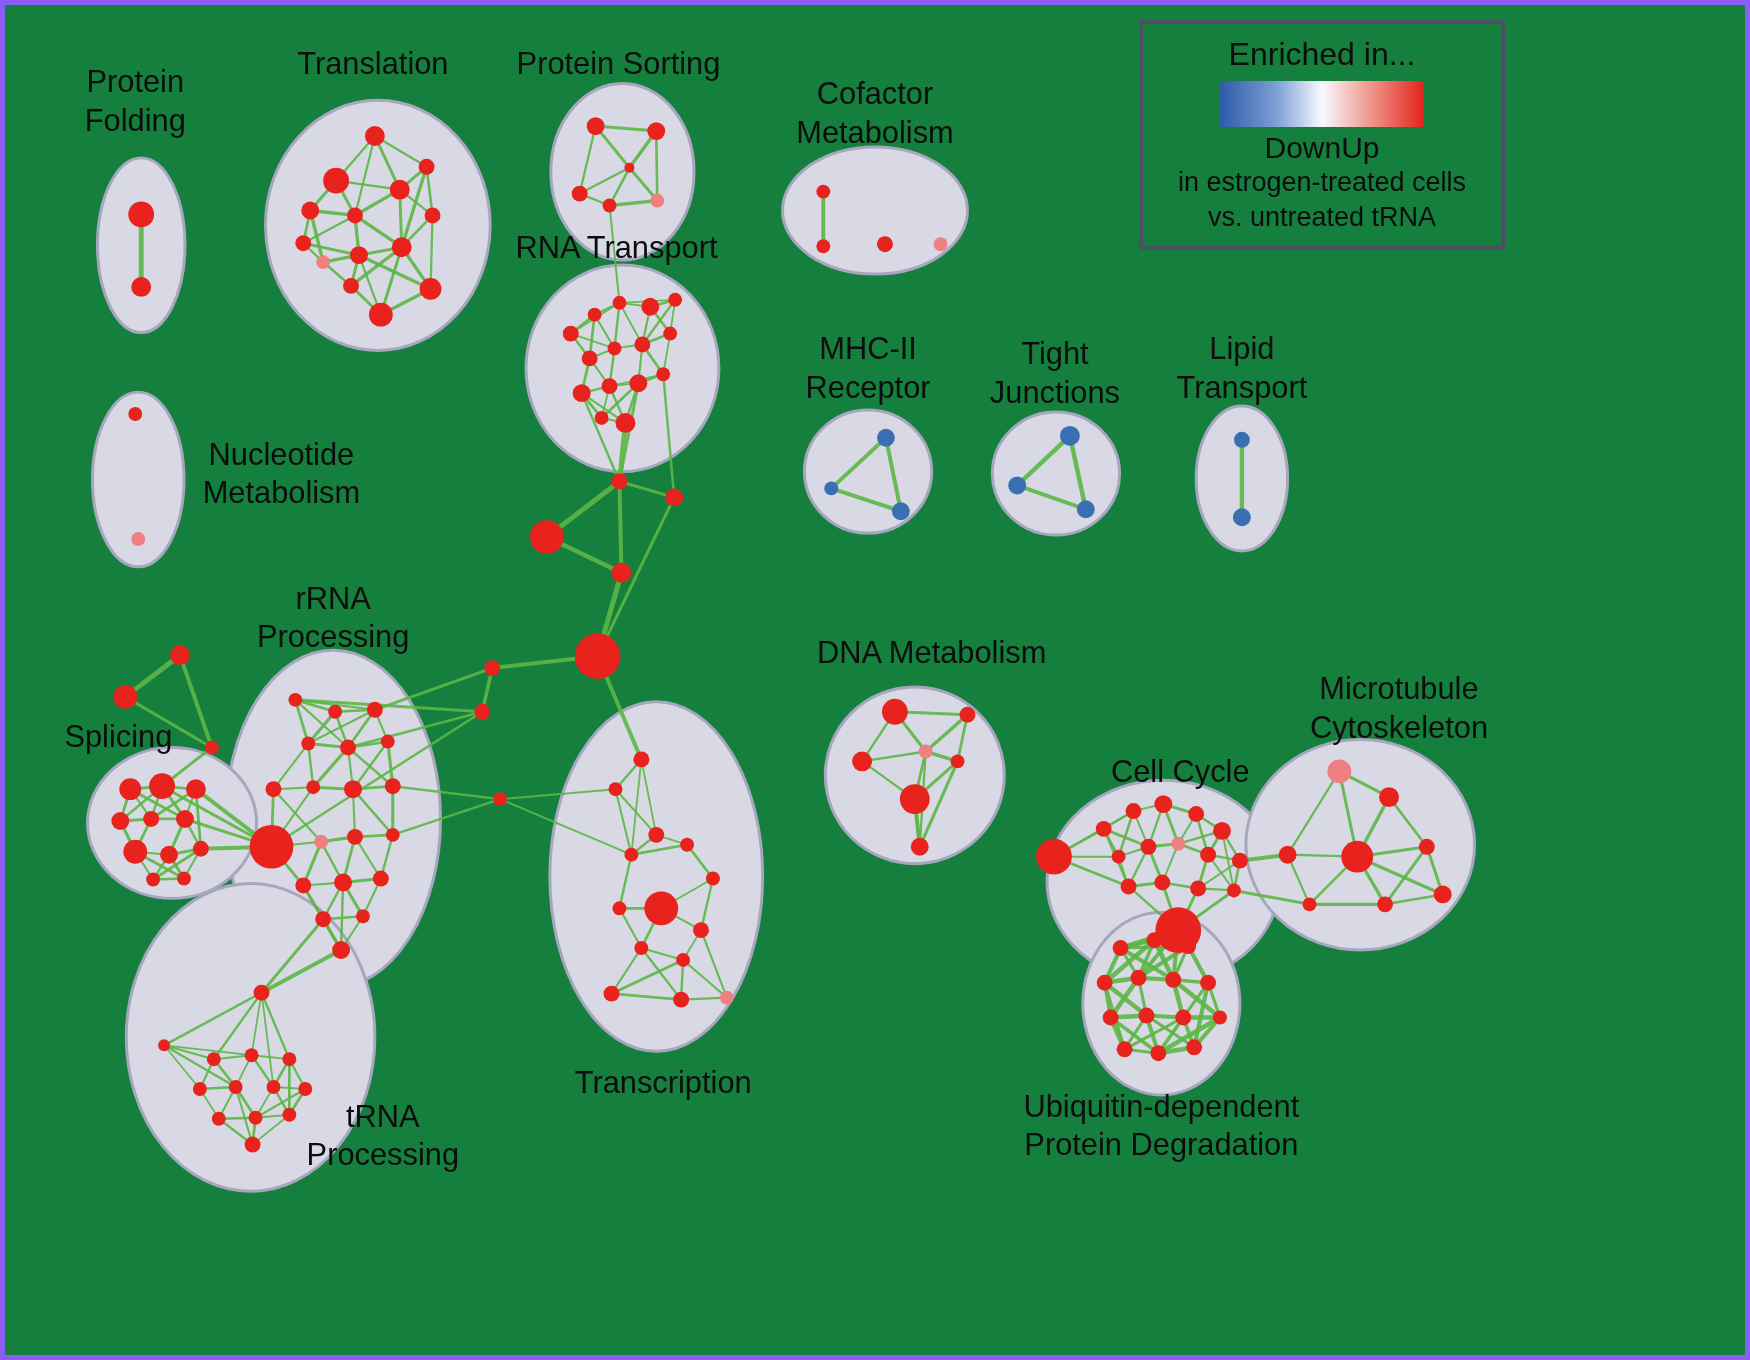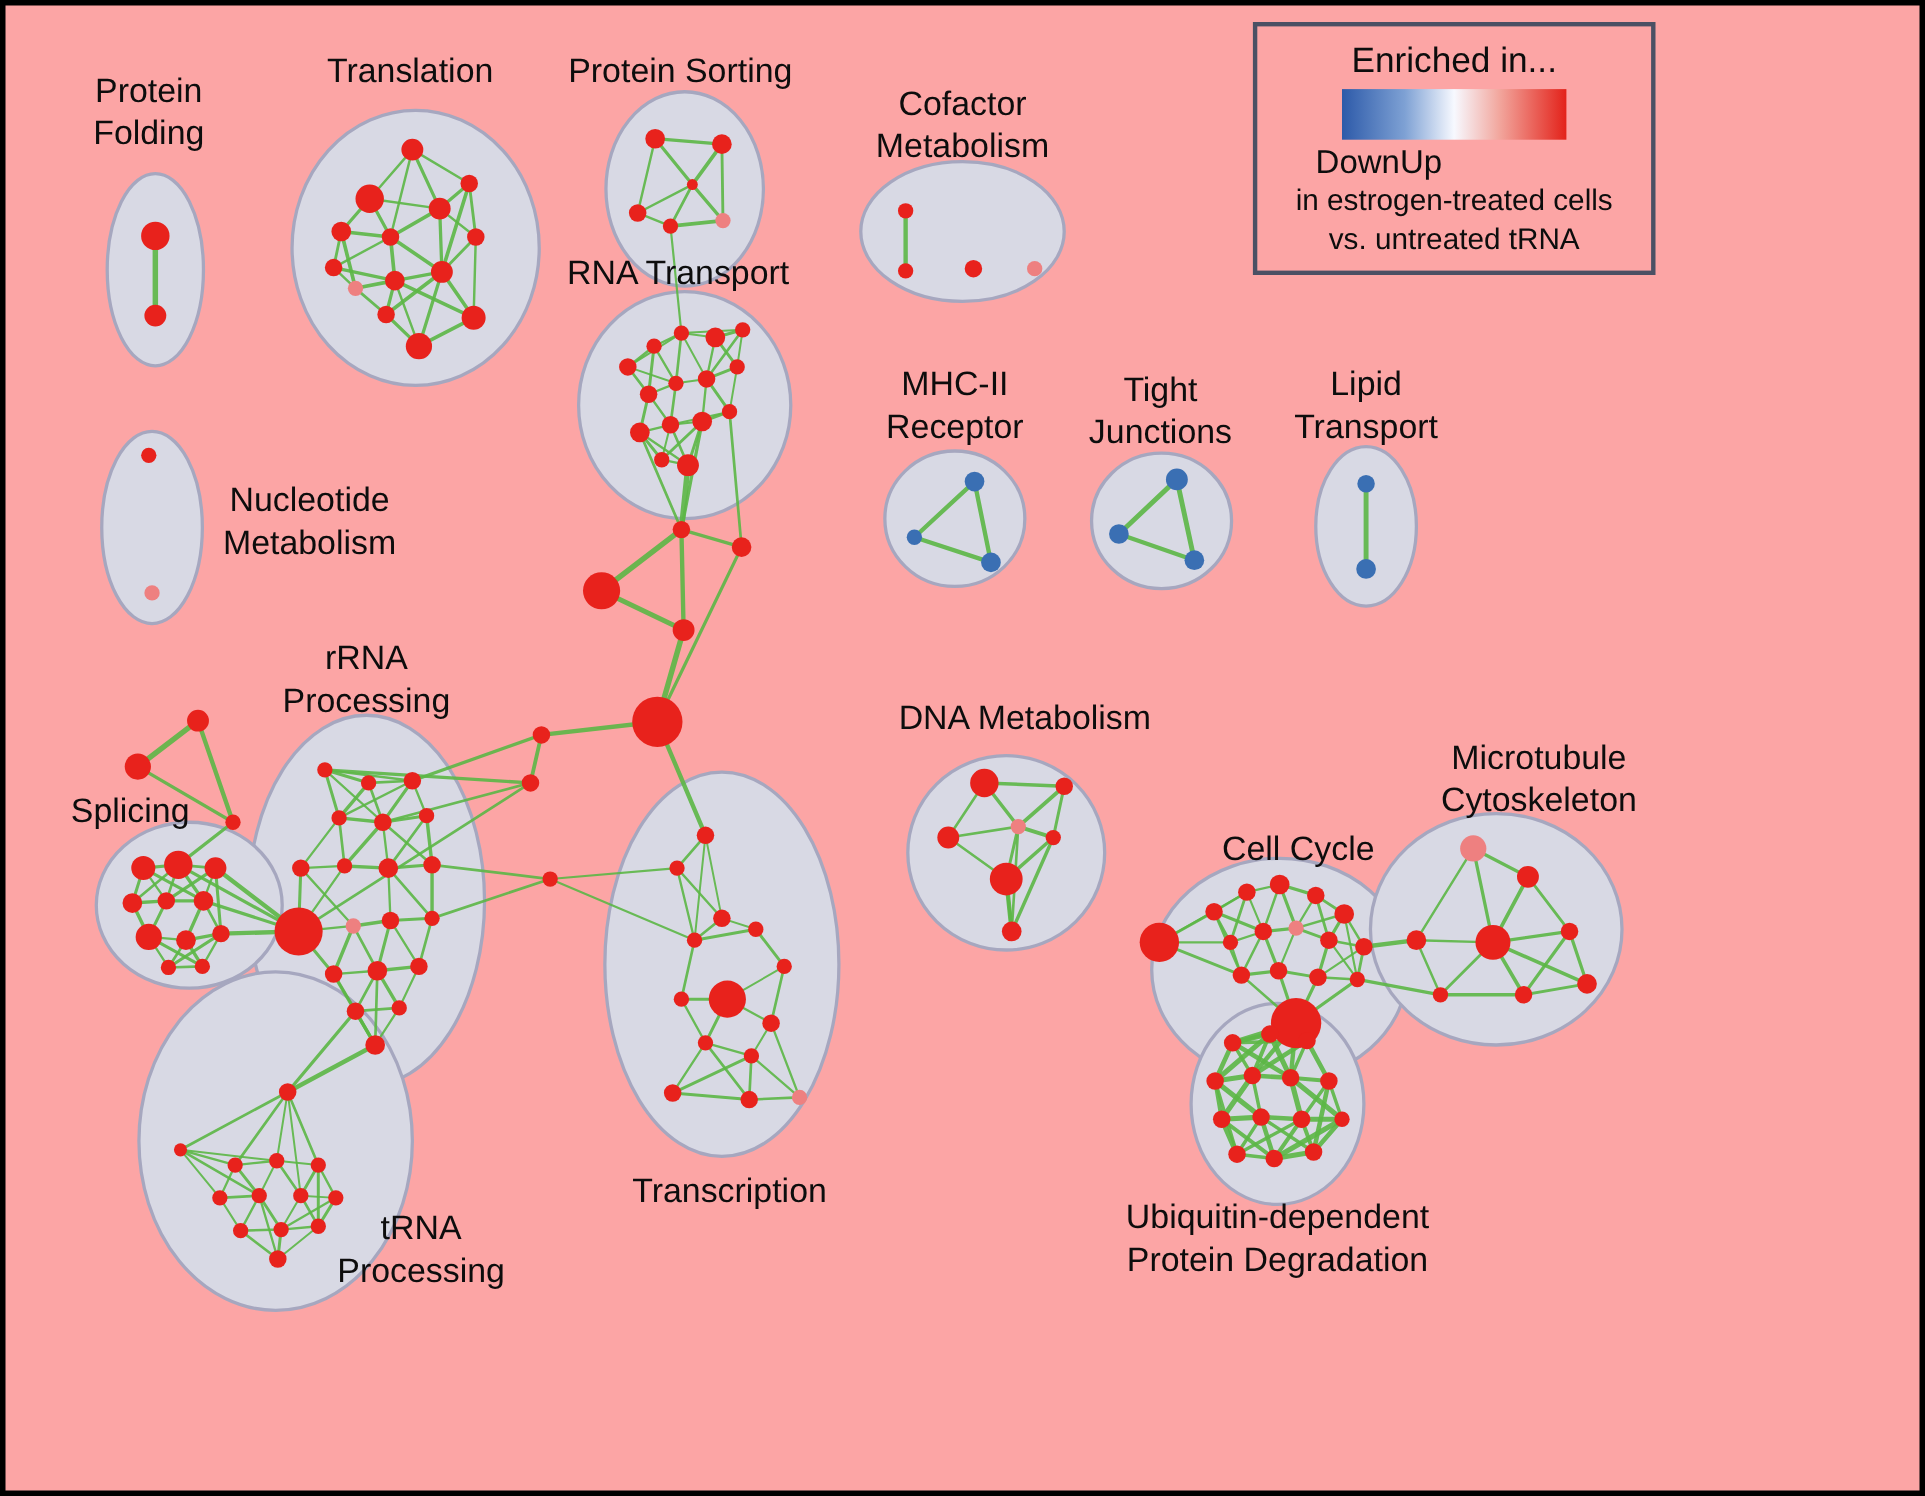--- a/index.html
+++ b/index.html
@@ -1,36 +1,36 @@
 <!DOCTYPE html>
 <html><head>
 <meta charset="utf-8">
 <style>
   html,body { margin:0; padding:0; background:#ffffff; }
   .figure {
     position:relative;
     width:1750px; height:1360px;
     box-sizing:border-box;
-    background:#fca5a5;
-    border:5px solid #000000;
+    background:#15803d;
+    border:5px solid #8b5cf6;
     overflow:hidden;
     font-family:"Liberation Sans", sans-serif;
   }
   .figure svg { position:absolute; left:0; top:0; width:100%; height:100%; }
   .legend {
     position:absolute; left:1134px; top:15px;
     width:366px; height:230px;
     box-sizing:border-box;
     border:4px solid #4b5064;
     display:flex; flex-direction:column; align-items:center;
     color:#0d0d0d;
   }
   .legend-title { font-size:32px; margin-top:12px; }
   .legend-gradient { width:204px; height:46px; margin-top:8px; }
-  .legend-row { width:252px; display:flex; justify-content:flex-start; font-size:30px; margin-top:4px; }
+  .legend-row { width:252px; display:flex; justify-content:center; font-size:30px; margin-top:4px; }
   .legend-sub { font-size:27px; margin-top:1px; line-height:1.25; }
 </style>
 </head>
 <body>
 
 <div class="figure">
   <svg id="network" viewBox="0 0 1750 1360" preserveAspectRatio="none">
       <g>
         <ellipse cx="137" cy="242" rx="44" ry="88" fill="#d8d9e4" stroke="#a6a7bf" stroke-width="3"></ellipse>
         <ellipse cx="375" cy="222" rx="113" ry="126" fill="#d8d9e4" stroke="#a6a7bf" stroke-width="3"></ellipse>

